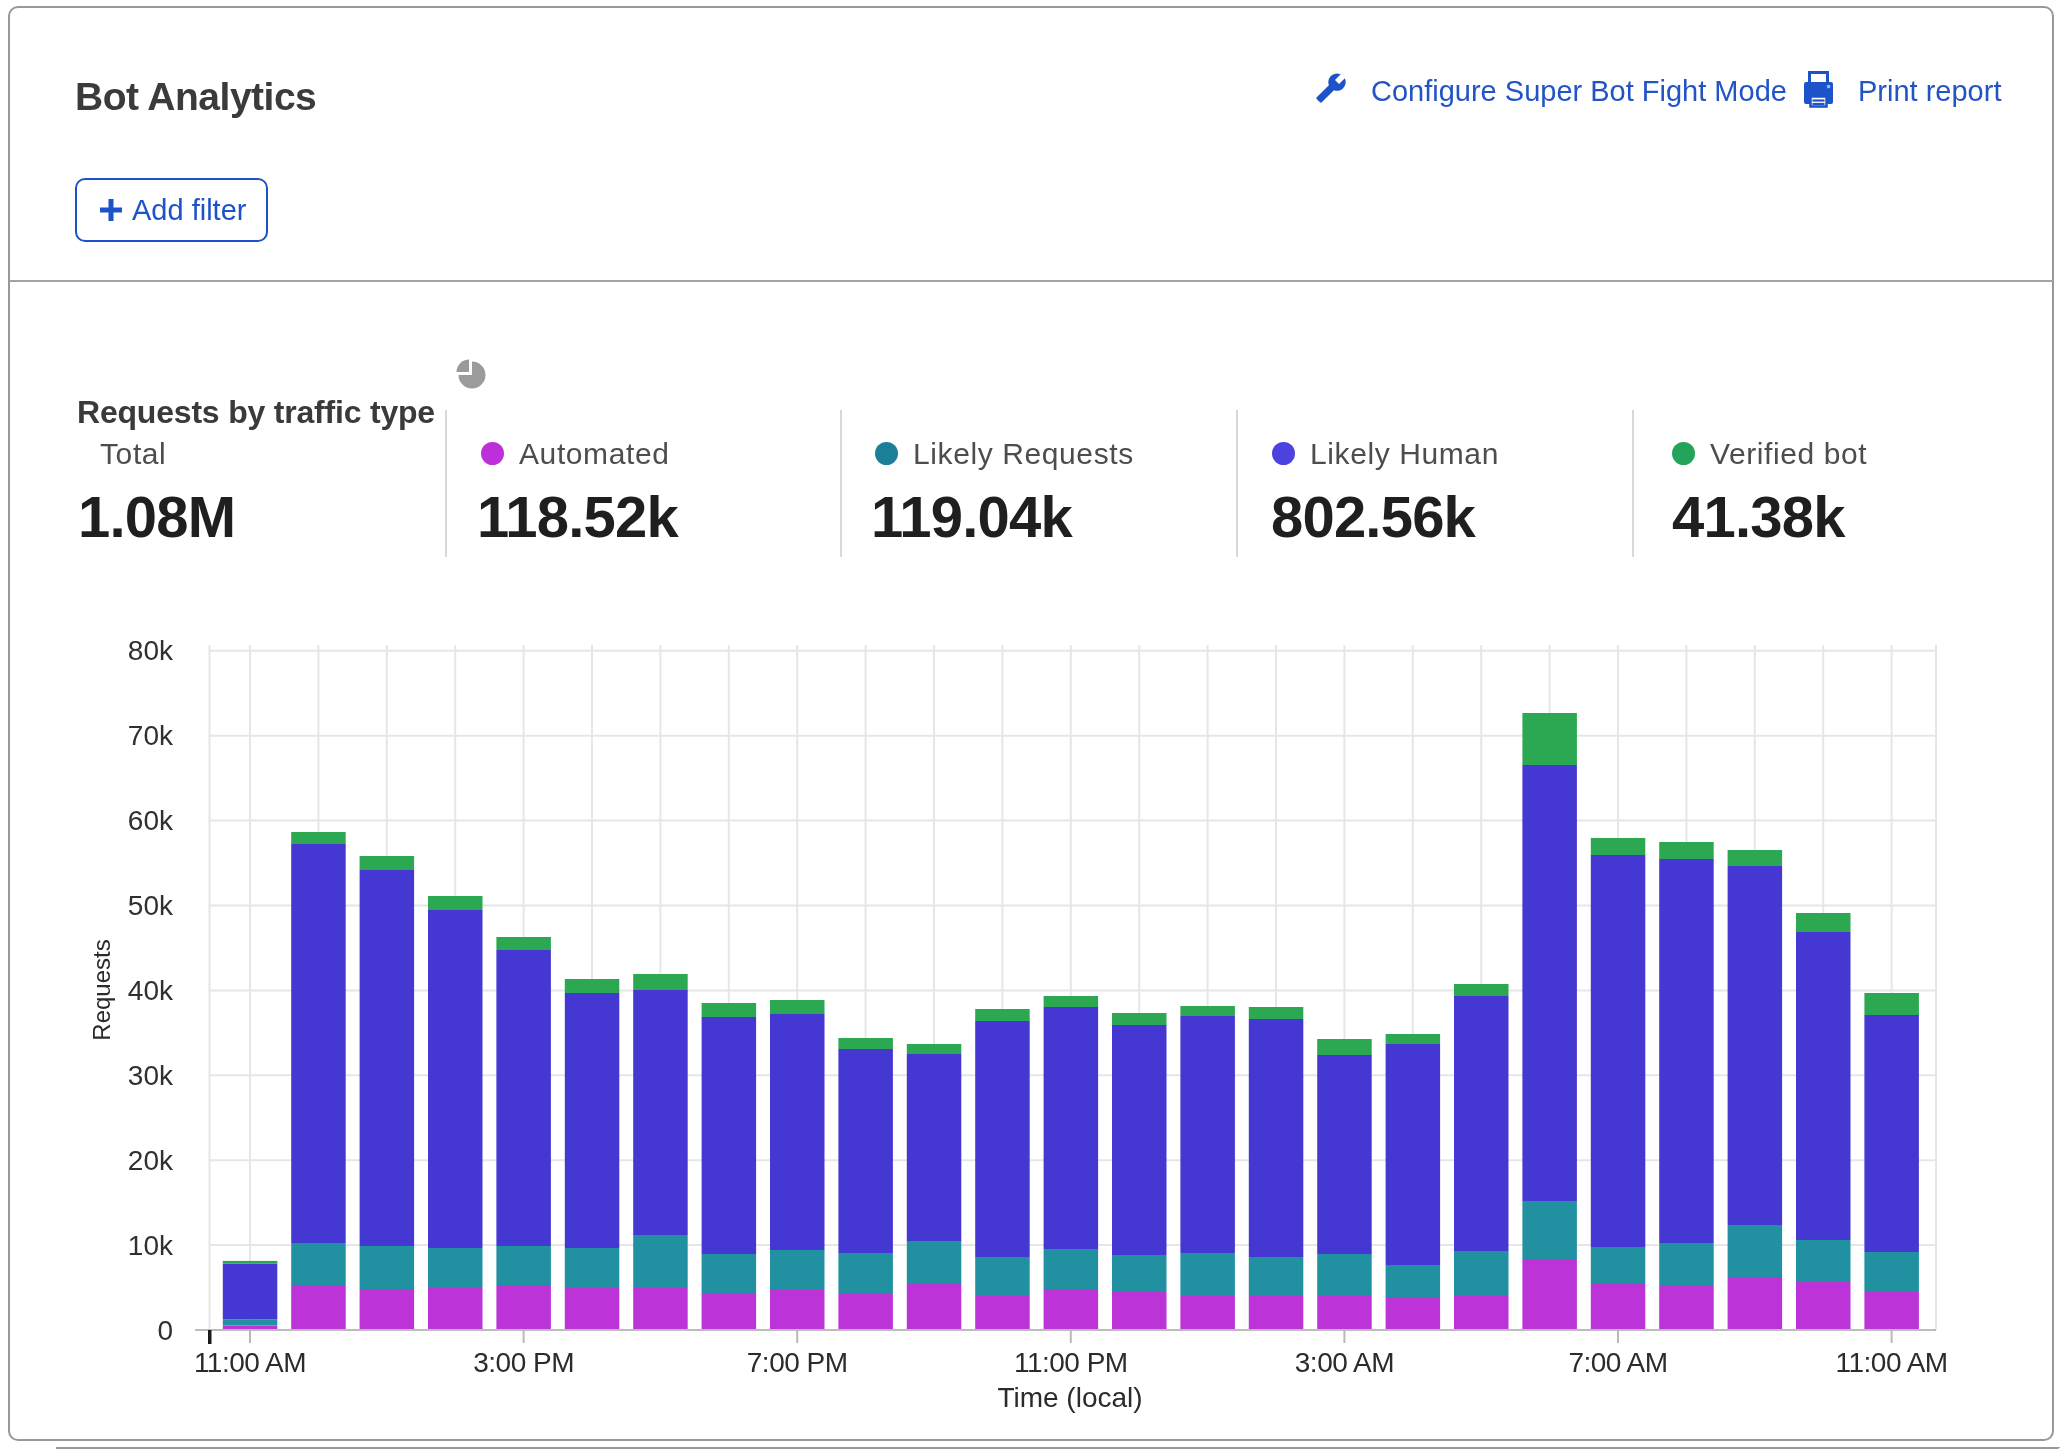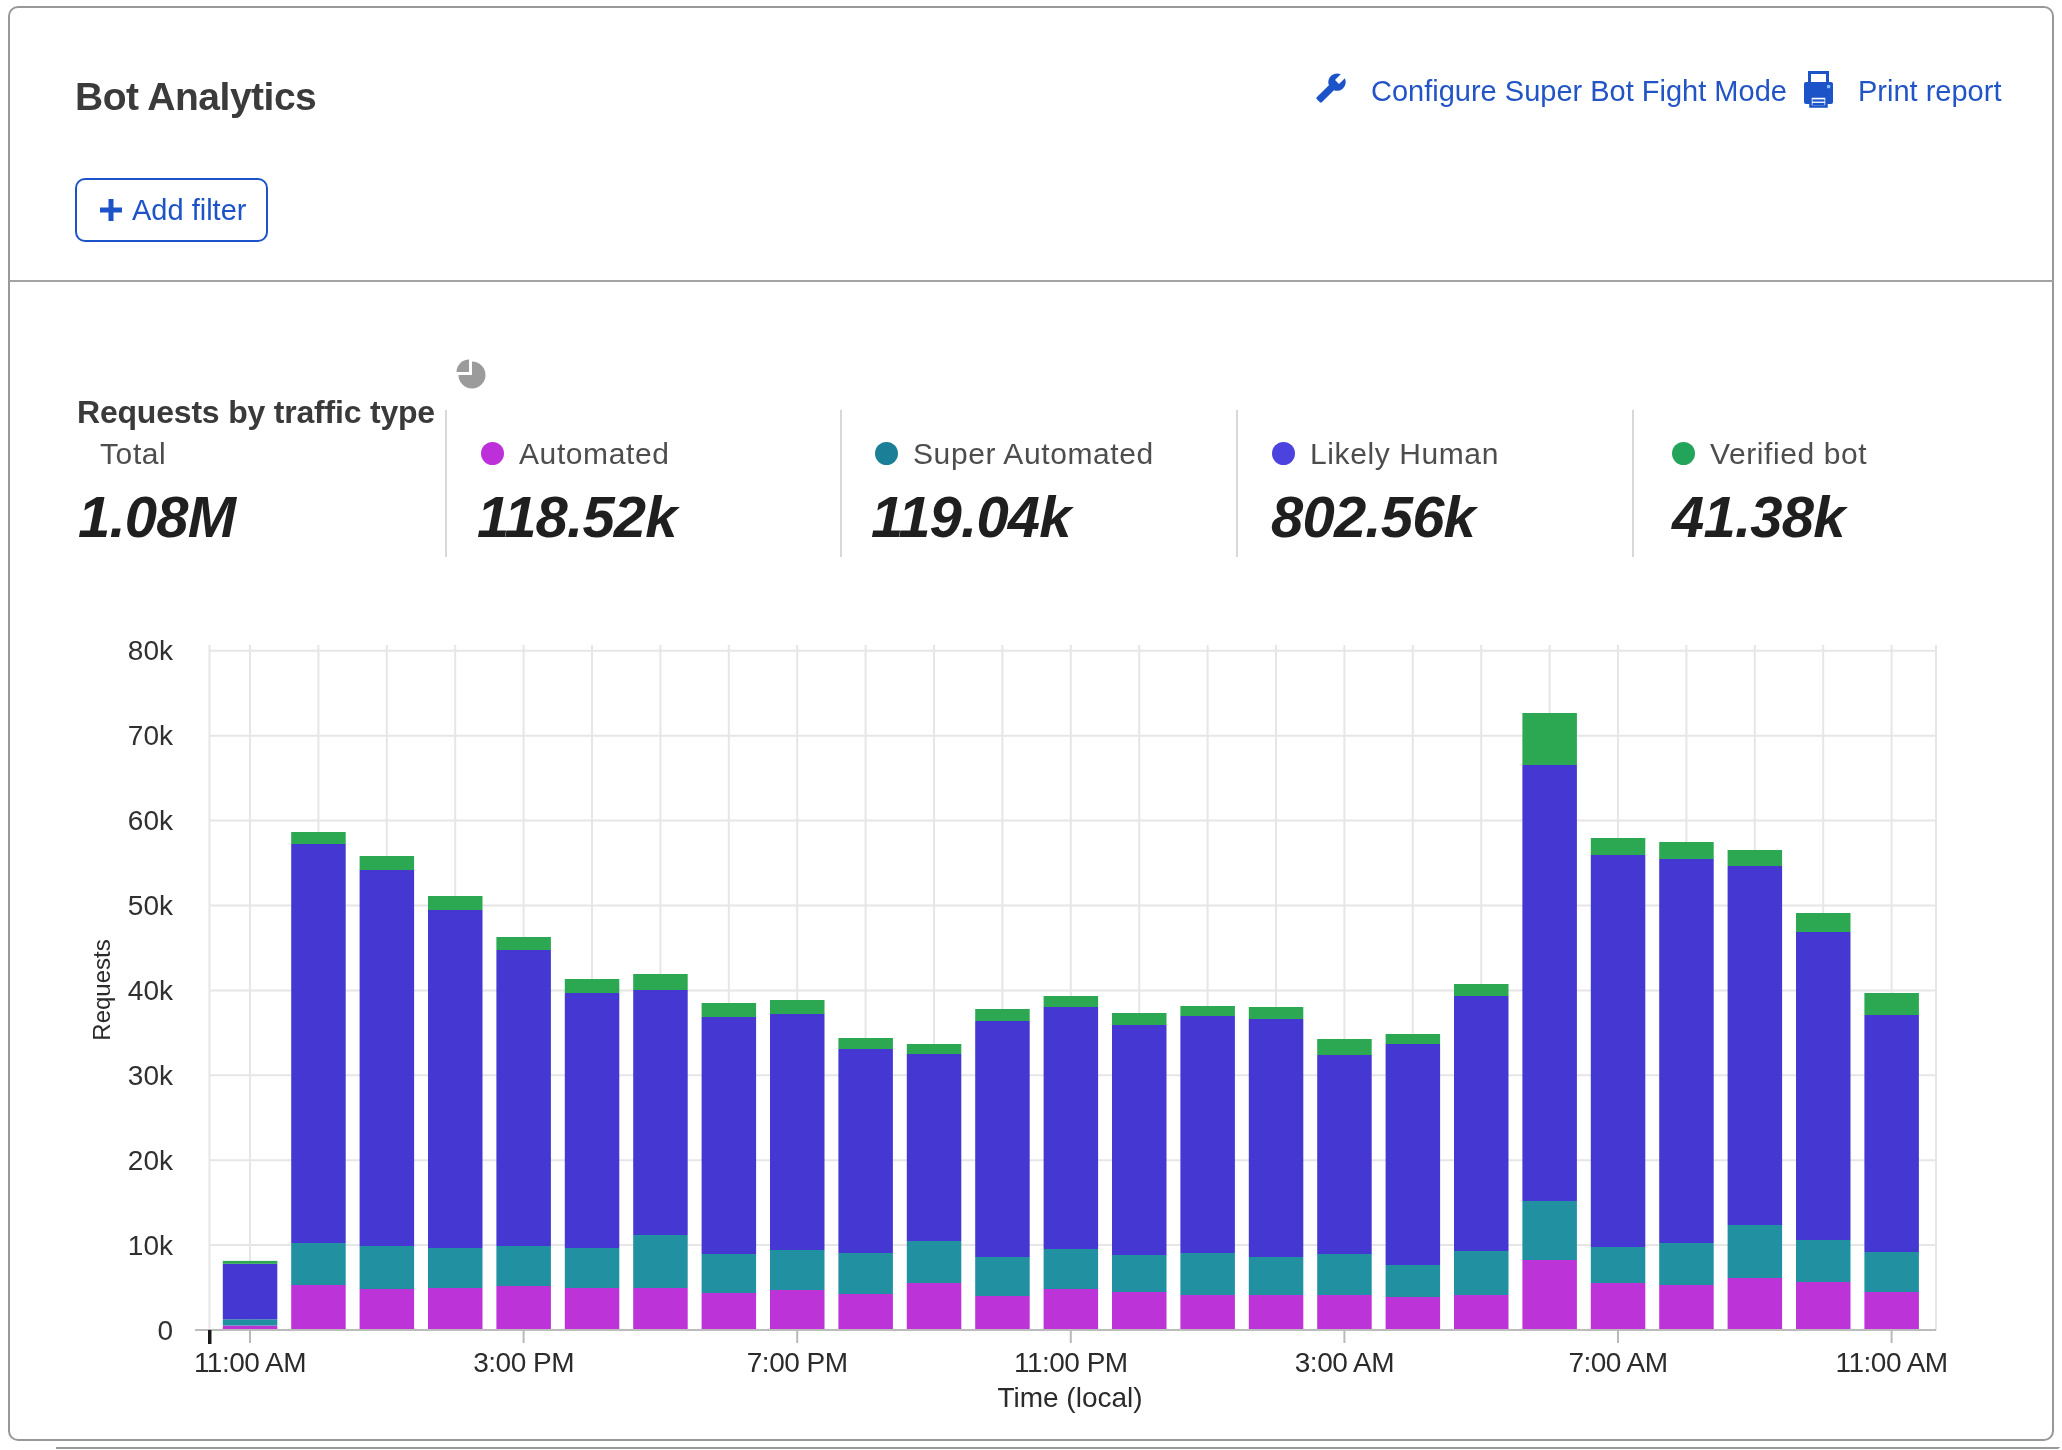--- a/index.html
+++ b/index.html
@@ -8,21 +8,21 @@
 #hdiv { left:9px; top:280px; width:2044px; height:0; border-top:2px solid #a2a3a5; }
 #title { left:75px; top:75px; font-size:39px; font-weight:700; color:#3b3b3b; letter-spacing:-0.5px; }
 .bluelink { color:#2254c5; font-size:29px;margin-left:16px; }
 #addfilter { left:75px; top:178px; width:193px; height:64px; border:2.5px solid #1d53c8; border-radius:10px; display:flex; align-items:center; }
 #addfilter span { color:#1d53c8; font-size:29px; }
 #dropdown { left:1684px; top:171px; width:304px; height:72px; border:2px solid #6f6f6f; border-radius:12px; }
 #dropdown .lbl { position:absolute; left:18px; top:0; line-height:68px; font-size:30px; color:#2a2a2a; }
 #dropdown .tri { position:absolute; right:11px; top:28px; width:0; height:0; border-left:13px solid transparent; border-right:13px solid transparent; border-top:15px solid #565656; }
 #sectitle { left:77px; top:356px; font-size:32px; font-weight:700; color:#3a3a3a; letter-spacing:-0.2px;margin-top:38px; }
 .statlabel { font-size:30px; color:#4d4d4d; letter-spacing:0.6px; }
-.statval { font-size:58px; font-weight:700; color:#1f1f1f; letter-spacing:-0.8px;font-style:italic; }
+.statval { font-size:58px; font-weight:700; color:#1f1f1f; letter-spacing:-0.8px; }
 .dot { width:23px; height:23px; border-radius:50%; }
 .vdiv { top:410px; height:147px; width:0; border-left:2px solid #d8d8d8; }
 </style></head>
 <body>
 <div id="page">
 <div class="abs" id="card"></div>
 <div class="abs" id="hdiv"></div>
 <div class="abs" id="title">Bot Analytics</div>
 <svg class="abs" style="left:1315px; top:72px" width="32" height="32" viewBox="0 0 24 24">
       <g transform="translate(24,0) scale(-1,1)">
@@ -52,21 +52,21 @@
   <path fill="#9b9b9b" d="M13 13 L13 0.5 A12.5 12.5 0 0 0 0.5 13 Z"></path>
 </svg>
 <div class="abs statlabel" style="left:100px; top:437px">Total</div>
 <div class="abs statval" style="left:78px; top:483px">1.08M</div>
 <div class="abs vdiv" style="left:445px"></div>
 <div class="abs dot" style="left:481px; top:442px; background:#bc2fd9"></div>
 <div class="abs statlabel" style="left:519px; top:437px">Automated</div>
 <div class="abs statval" style="left:477px; top:483px">118.52k</div>
 <div class="abs vdiv" style="left:840px"></div>
 <div class="abs dot" style="left:875px; top:442px; background:#1a7f97"></div>
-<div class="abs statlabel" style="left:913px; top:437px">Super Automated</div>
+<div class="abs statlabel" style="left:913px; top:437px">Likely Requests</div>
 <div class="abs statval" style="left:871px; top:483px">119.04k</div>
 <div class="abs vdiv" style="left:1236px"></div>
 <div class="abs dot" style="left:1272px; top:442px; background:#4b42e0"></div>
 <div class="abs statlabel" style="left:1310px; top:437px">Likely Human</div>
 <div class="abs statval" style="left:1271px; top:483px">802.56k</div>
 <div class="abs vdiv" style="left:1632px"></div>
 <div class="abs dot" style="left:1672px; top:442px; background:#22a45b"></div>
 <div class="abs statlabel" style="left:1710px; top:437px">Verified bot</div>
 <div class="abs statval" style="left:1672px; top:483px">41.38k</div>
 <svg class="abs" style="left:0; top:0" width="2062" height="1450">

